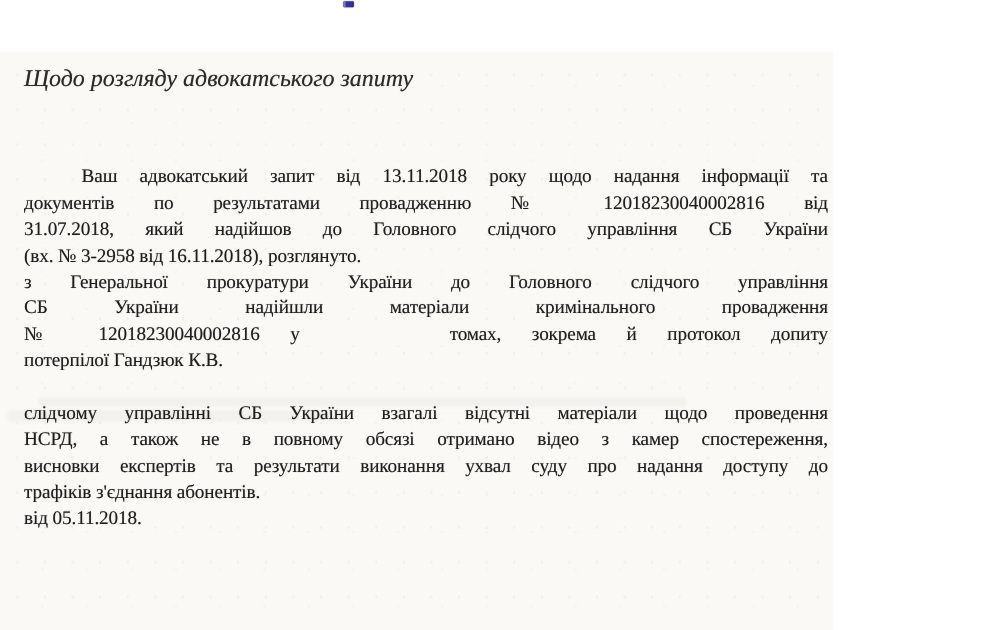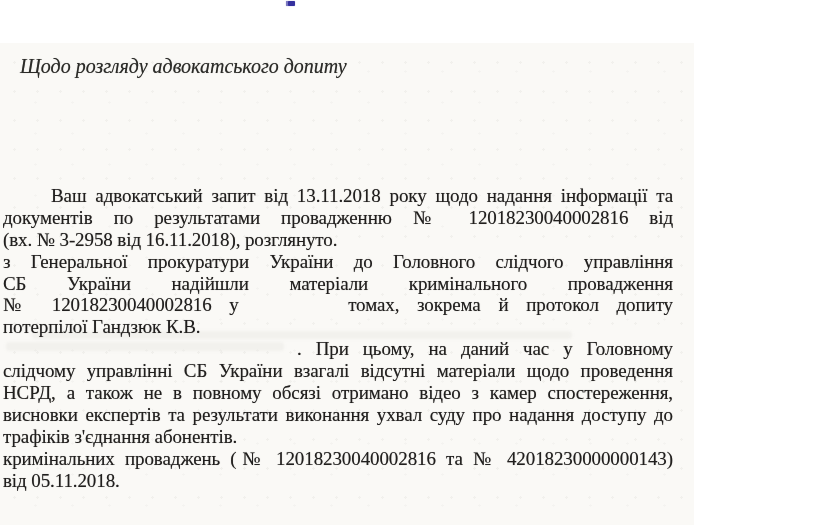--- a/index.html
+++ b/index.html
@@ -43,29 +43,28 @@
     top: 12px;
     width: 560px;
     font-style: italic;
     font-size: 20px;
     line-height: 22px;
     color: #2b2b28;
     text-shadow: 0 0 0.7px rgba(35, 35, 30, 0.55);
   }
   .letter-body {
     position: absolute;
-    left: 3px;
+    left: 20px;
     top: 94px;
     width: 670px;
-    font-size: 19px;
+    font-size: 16px;
     line-height: 21.9px;
     letter-spacing: -0.1px;
     color: #211f1e;
     text-shadow: 0 0 0.7px rgba(25, 25, 22, 0.5);
-    margin-top: 48px;
   }
   .line {
     height: 21.9px;
     overflow: hidden;
   }
   .jl {
     text-align: justify;
     text-align-last: justify;
   }
   .ll {
@@ -92,40 +91,40 @@
   .smudge-2 { left: 6px;  top: 299px; width: 278px; height: 9px; }
 </style>
 </head>
 <body>
 
 <div class="ink-mark"></div>
 
 <div class="scan-page">
 
   <div class="subject-header">
-    <div>Щодо розгляду адвокатського допиту</div>
+    <div>Щодо розгляду адвокатського запиту</div>
   </div>
 
   <div class="smudge smudge-1"></div>
   <div class="smudge smudge-2"></div>
 
   <div class="letter-body">
 
     <div class="line jl ind">Ваш адвокатський запит від 13.11.2018 року щодо надання інформації та</div>
     <div class="line jl">документів по результатами провадженню № 12018230040002816 від</div>
+    <div class="line jl">31.07.2018, який надійшов до Головного слідчого управління СБ України</div>
     <div class="line ll">(вх. № 3-2958 від 16.11.2018), розглянуто.</div>
 
     <div class="line jl">з Генеральної прокуратури України до Головного слідчого управління</div>
     <div class="line jl">СБ України надійшли матеріали кримінального провадження</div>
     <div class="line jl"><span>№ 12018230040002816 у</span> <span class="gap gap-volumes"></span> <span>томах, зокрема й протокол допиту</span></div>
     <div class="line ll">потерпілої Гандзюк К.В.</div>
 
-    <div class="line jl"><span class="gap gap-redacted-start"></span> <span>. При цьому, на даний час у Головному</span></div>
+    <div class="line jl"><span class="gap gap-redacted-start"></span> </div>
     <div class="line jl">слідчому управлінні СБ України взагалі відсутні матеріали щодо проведення</div>
     <div class="line jl">НСРД, а також не в повному обсязі отримано відео з камер спостереження,</div>
     <div class="line jl">висновки експертів та результати виконання ухвал суду про надання доступу до</div>
     <div class="line ll">трафіків з'єднання абонентів.</div>
 
-    <div class="line jl">кримінальних проваджень (№ 12018230040002816 та № 42018230000000143)</div>
     <div class="line ll">від 05.11.2018.</div>
 
   </div>
 </div>
 
 </body></html>

